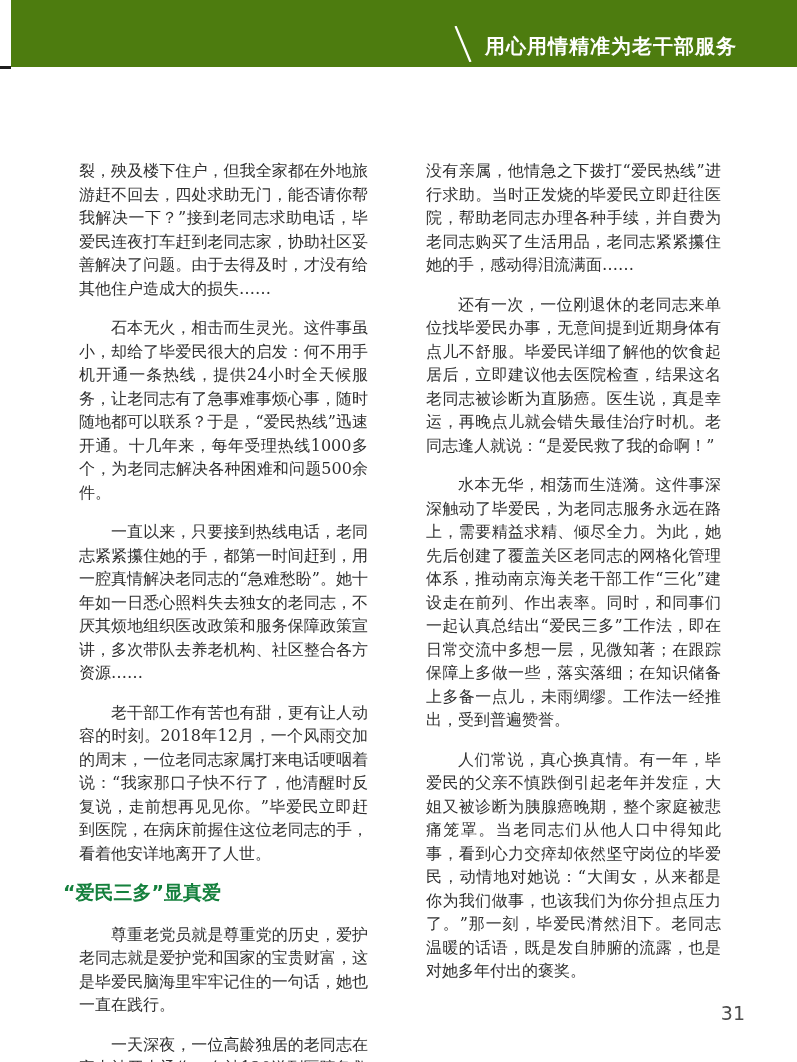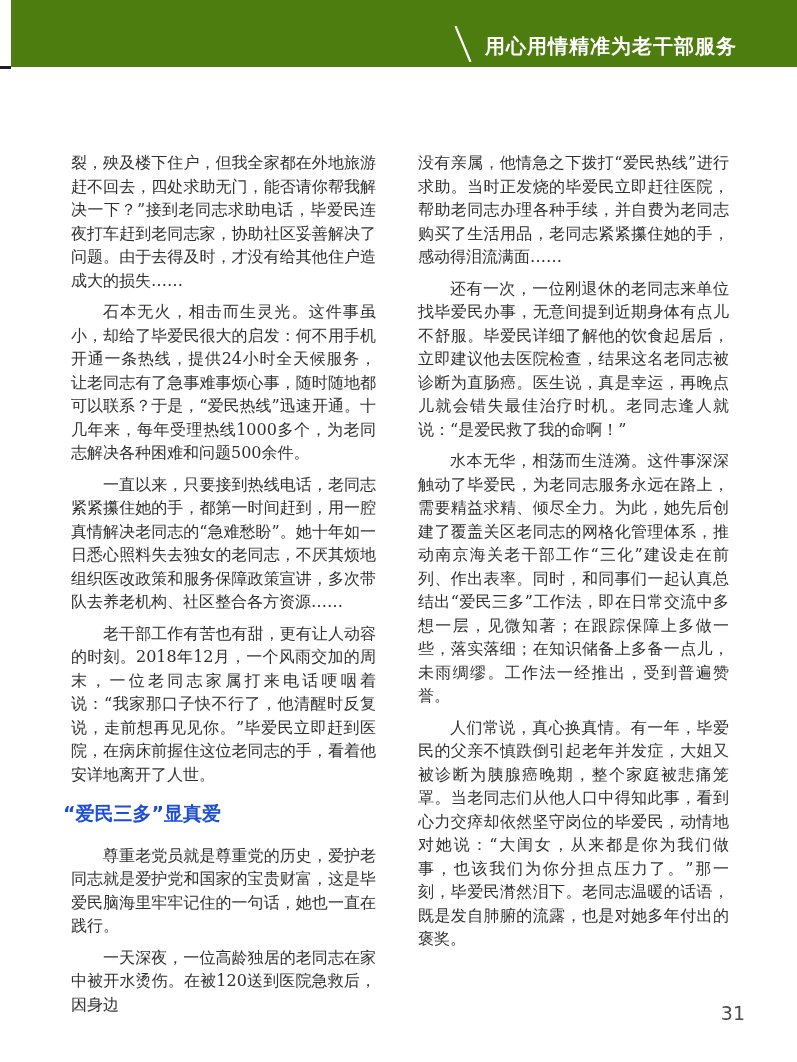--- a/index.html
+++ b/index.html
@@ -49,28 +49,28 @@
   .col {
     position: absolute;
     top: 143px;
     text-align: justify;
     font-size: 16px;
     line-height: 23.5px;
     color: #303030;
   }
   .col-left  { left: 63px;  width: 321px; }
   .col-right { left: 410px; width: 327px; }
-  p.para { margin: 8px; text-indent: 2em; }
+  p.para { margin: 16px; text-indent: 2em; }
   p.para.no-indent { text-indent: 0; }
   .subheading {
     margin: 16px 0 18px 0;
     font-family: "DejaVu Sans", "Liberation Sans", sans-serif;
     font-size: 19px;
     font-weight: bold;
-    color: #1d4ed8;
+    color: #15803d;
     line-height: 1.25;
   }
   
   .page-number {
     position: absolute;
     right: 52px;
     top: 1002px;
     font-family: "DejaVu Sans", "Liberation Sans", sans-serif;
     font-size: 19px;
     color: #4d4d4d;

